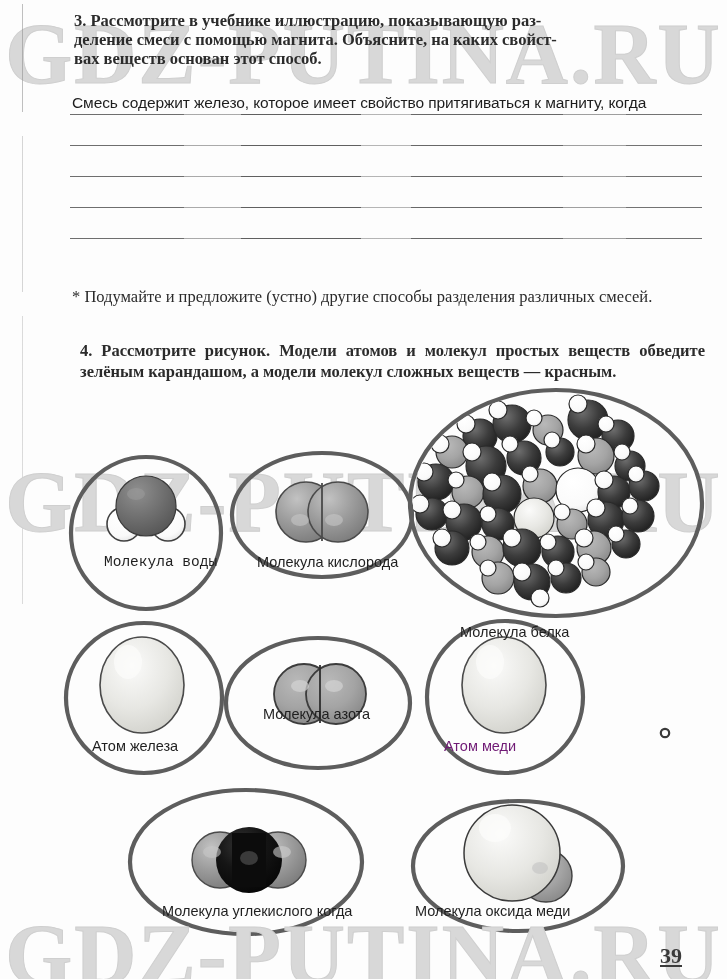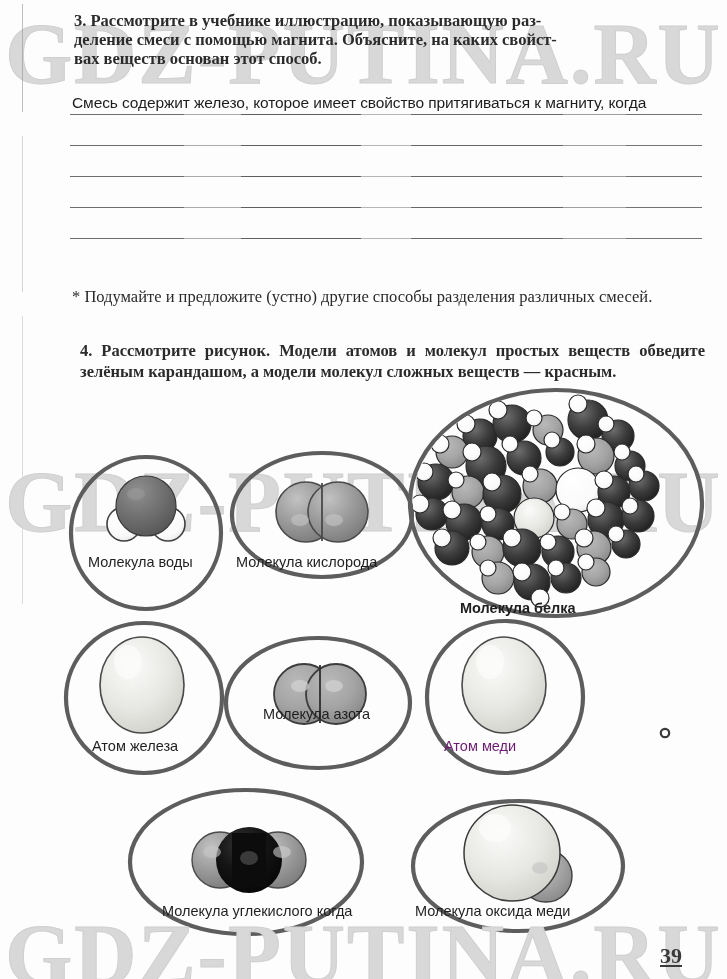--- a/index.html
+++ b/index.html
@@ -310,23 +310,23 @@
       <ellipse cx="540" cy="868" rx="8" ry="6" fill="#c0c0c0" opacity=".55"></ellipse>
     </g>
 
     <g>
       <circle cx="665" cy="733" r="4.2" fill="none" stroke="#3a3a3a" stroke-width="2.2"></circle>
     </g>
   </svg>
   </div>
 
   <div style="position:absolute;left:0;top:0;width:727px;height:979px;pointer-events:none;">
-    <span style="position:absolute;left:88px;top:554px;font-family:Liberation Sans, sans-serif;font-size:14.5px;color:#1f1f1f;white-space:nowrap;">Молекула воды</span>
-    <span style="position:absolute;left:236px;top:554px;font-family:'Liberation Sans',sans-serif;font-size:14.5px;color:#1f1f1f;white-space:nowrap;text-align:center;">Молекула кислорода</span>
-    <span style="position:absolute;left:460px;top:600px;font-family:'Liberation Sans',sans-serif;font-size:14.5px;color:#1f1f1f;white-space:nowrap;font-weight:bold;">Молекула белка</span>
+    <span style="position:absolute;left:104px;top:554px;font-family:Liberation Mono, monospace;font-size:14.5px;color:#1f1f1f;white-space:nowrap;">Молекула воды</span>
+    <span style="position:absolute;left:257px;top:554px;font-family:'Liberation Sans',sans-serif;font-size:14.5px;color:#1f1f1f;white-space:nowrap;text-align:center;">Молекула кислорода</span>
+    <span style="position:absolute;left:460px;top:624px;font-family:'Liberation Sans',sans-serif;font-size:14.5px;color:#1f1f1f;white-space:nowrap;">Молекула белка</span>
     <span style="position:absolute;left:92px;top:738px;font-family:'Liberation Sans',sans-serif;font-size:14.5px;color:#1f1f1f;white-space:nowrap;">Атом железа</span>
     <span style="position:absolute;left:263px;top:706px;font-family:'Liberation Sans',sans-serif;font-size:14.5px;color:#1f1f1f;white-space:nowrap;">Молекула азота</span>
     <span style="position:absolute;left:444px;top:738px;font-family:'Liberation Sans',sans-serif;font-size:14.5px;color:#701a75;white-space:nowrap;">Атом меди</span>
     <span style="position:absolute;left:162px;top:903px;font-family:'Liberation Sans',sans-serif;font-size:14.5px;color:#1f1f1f;white-space:nowrap;">Молекула углекислого когда</span>
     <span style="position:absolute;left:415px;top:903px;font-family:'Liberation Sans',sans-serif;font-size:14.5px;color:#1f1f1f;white-space:nowrap;">Молекула оксида меди</span>
   </div>
 
   <div class="wm wm-3">GDZ-PUTINA.RU</div>
 
   <div class="page-num">39</div>

